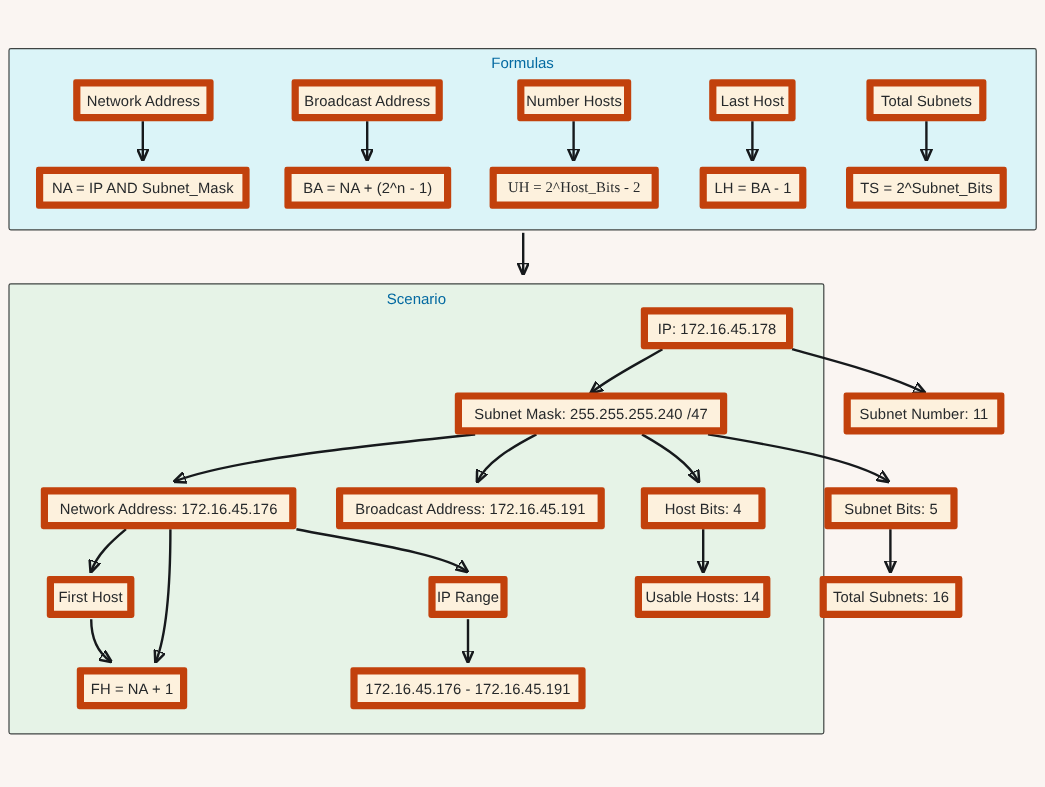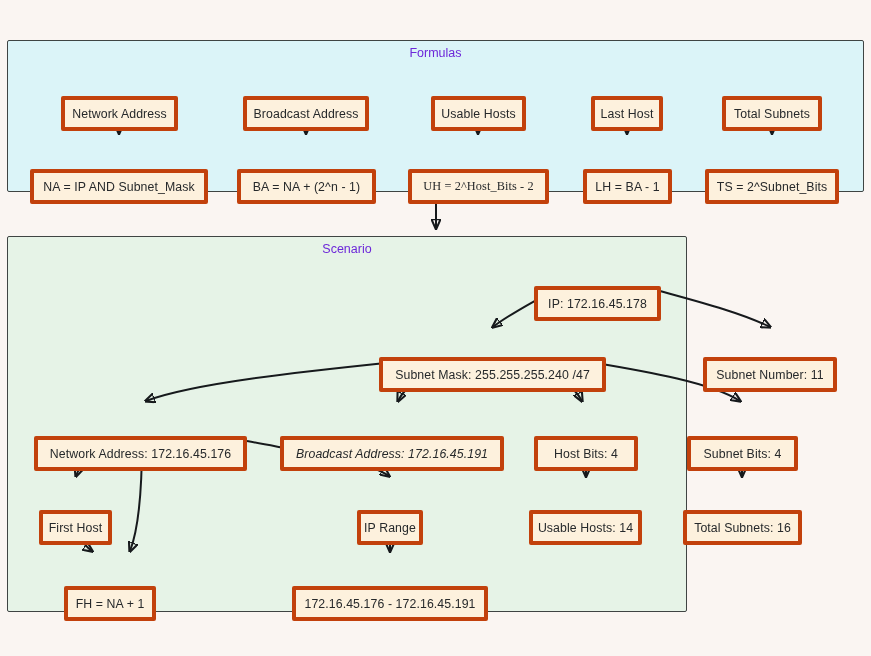--- a/index.html
+++ b/index.html
@@ -40,39 +40,38 @@
     height: 376px;
     background: #e6f3e7;
   }
   .subgraph-title {
     position: absolute;
     top: 5px;
     left: 0;
     width: 100%;
     text-align: center;
     font-size: 12.5px;
-    color: #6d28d9;
+    color: #0369a1;
     font-family: "Liberation Sans", sans-serif;
     pointer-events: none;
   }
   .node {
     position: absolute;
     box-sizing: border-box;
     background: #fdf1dd;
-    border: 4px solid #c2410c;
+    border: 6px solid #c2410c;
     border-radius: 2px;
     display: flex;
     align-items: center;
     justify-content: center;
     font-size: 12.3px;
     color: #26292b;
     white-space: nowrap;
     padding: 0 25px;
     letter-spacing: 0.1px;
-    margin-top: 30px;
   }
   svg.edges {
     position: absolute;
     left: 0; top: 0;
     width: 871px;
     height: 656px;
     overflow: visible;
     pointer-events: none;
   }
   svg.edges path {
@@ -135,42 +134,42 @@
 
     <path d="M 742,441 L 742,476" marker-end="url(#arrow)"></path>
   </svg>
 
   <div class="node" style="left:61px; top:66px; width:117px; height:35px;">Network Address</div>
   <div class="node" style="left:30px; top:139px; width:178px; height:35px;">NA = IP AND Subnet_Mask</div>
 
   <div class="node" style="left:243px; top:66px; width:126px; height:35px;">Broadcast Address</div>
   <div class="node" style="left:237px; top:139px; width:139px; height:35px;">BA = NA + (2^n - 1)</div>
 
-  <div class="node" style="left:431px; top:66px; width:95px; height:35px;">Usable Hosts</div>
+  <div class="node" style="left:431px; top:66px; width:95px; height:35px;">Number Hosts</div>
   <div class="node" style="left:408px; top:139px; width:141px; height:35px;font-family:Liberation Serif, serif;">UH = 2^Host_Bits - 2</div>
 
   <div class="node" style="left:591px; top:66px; width:72px; height:35px;">Last Host</div>
   <div class="node" style="left:583px; top:139px; width:89px; height:35px;">LH = BA - 1</div>
 
   <div class="node" style="left:722px; top:66px; width:100px; height:35px;">Total Subnets</div>
   <div class="node" style="left:705px; top:139px; width:134px; height:35px;text-align:right;">TS = 2^Subnet_Bits</div>
 
   <div class="node" style="left:534px; top:256px; width:127px; height:35px;">IP: 172.16.45.178</div>
 
   <div class="node" style="left:379px; top:327px; width:227px; height:35px;">Subnet Mask: 255.255.255.240 /47</div>
 
   <div class="node" style="left:703px; top:327px; width:134px; height:35px;">Subnet Number: 11</div>
 
   <div class="node" style="left:34px; top:406px; width:213px; height:35px;">Network Address: 172.16.45.176</div>
 
-  <div class="node" style="left:280px; top:406px; width:224px; height:35px;font-style:italic;">Broadcast Address: 172.16.45.191</div>
+  <div class="node" style="left:280px; top:406px; width:224px; height:35px;">Broadcast Address: 172.16.45.191</div>
 
   <div class="node" style="left:534px; top:406px; width:104px; height:35px;">Host Bits: 4</div>
 
-  <div class="node" style="left:687px; top:406px; width:111px; height:35px;">Subnet Bits: 4</div>
+  <div class="node" style="left:687px; top:406px; width:111px; height:35px;">Subnet Bits: 5</div>
 
   <div class="node" style="left:39px; top:480px; width:73px; height:35px;">First Host</div>
 
   <div class="node" style="left:357px; top:480px; width:66px; height:35px;">IP Range</div>
 
   <div class="node" style="left:529px; top:480px; width:113px; height:35px;">Usable Hosts: 14</div>
 
   <div class="node" style="left:683px; top:480px; width:119px; height:35px;">Total Subnets: 16</div>
 
   <div class="node" style="left:64px; top:556px; width:92px; height:35px;">FH = NA + 1</div>

